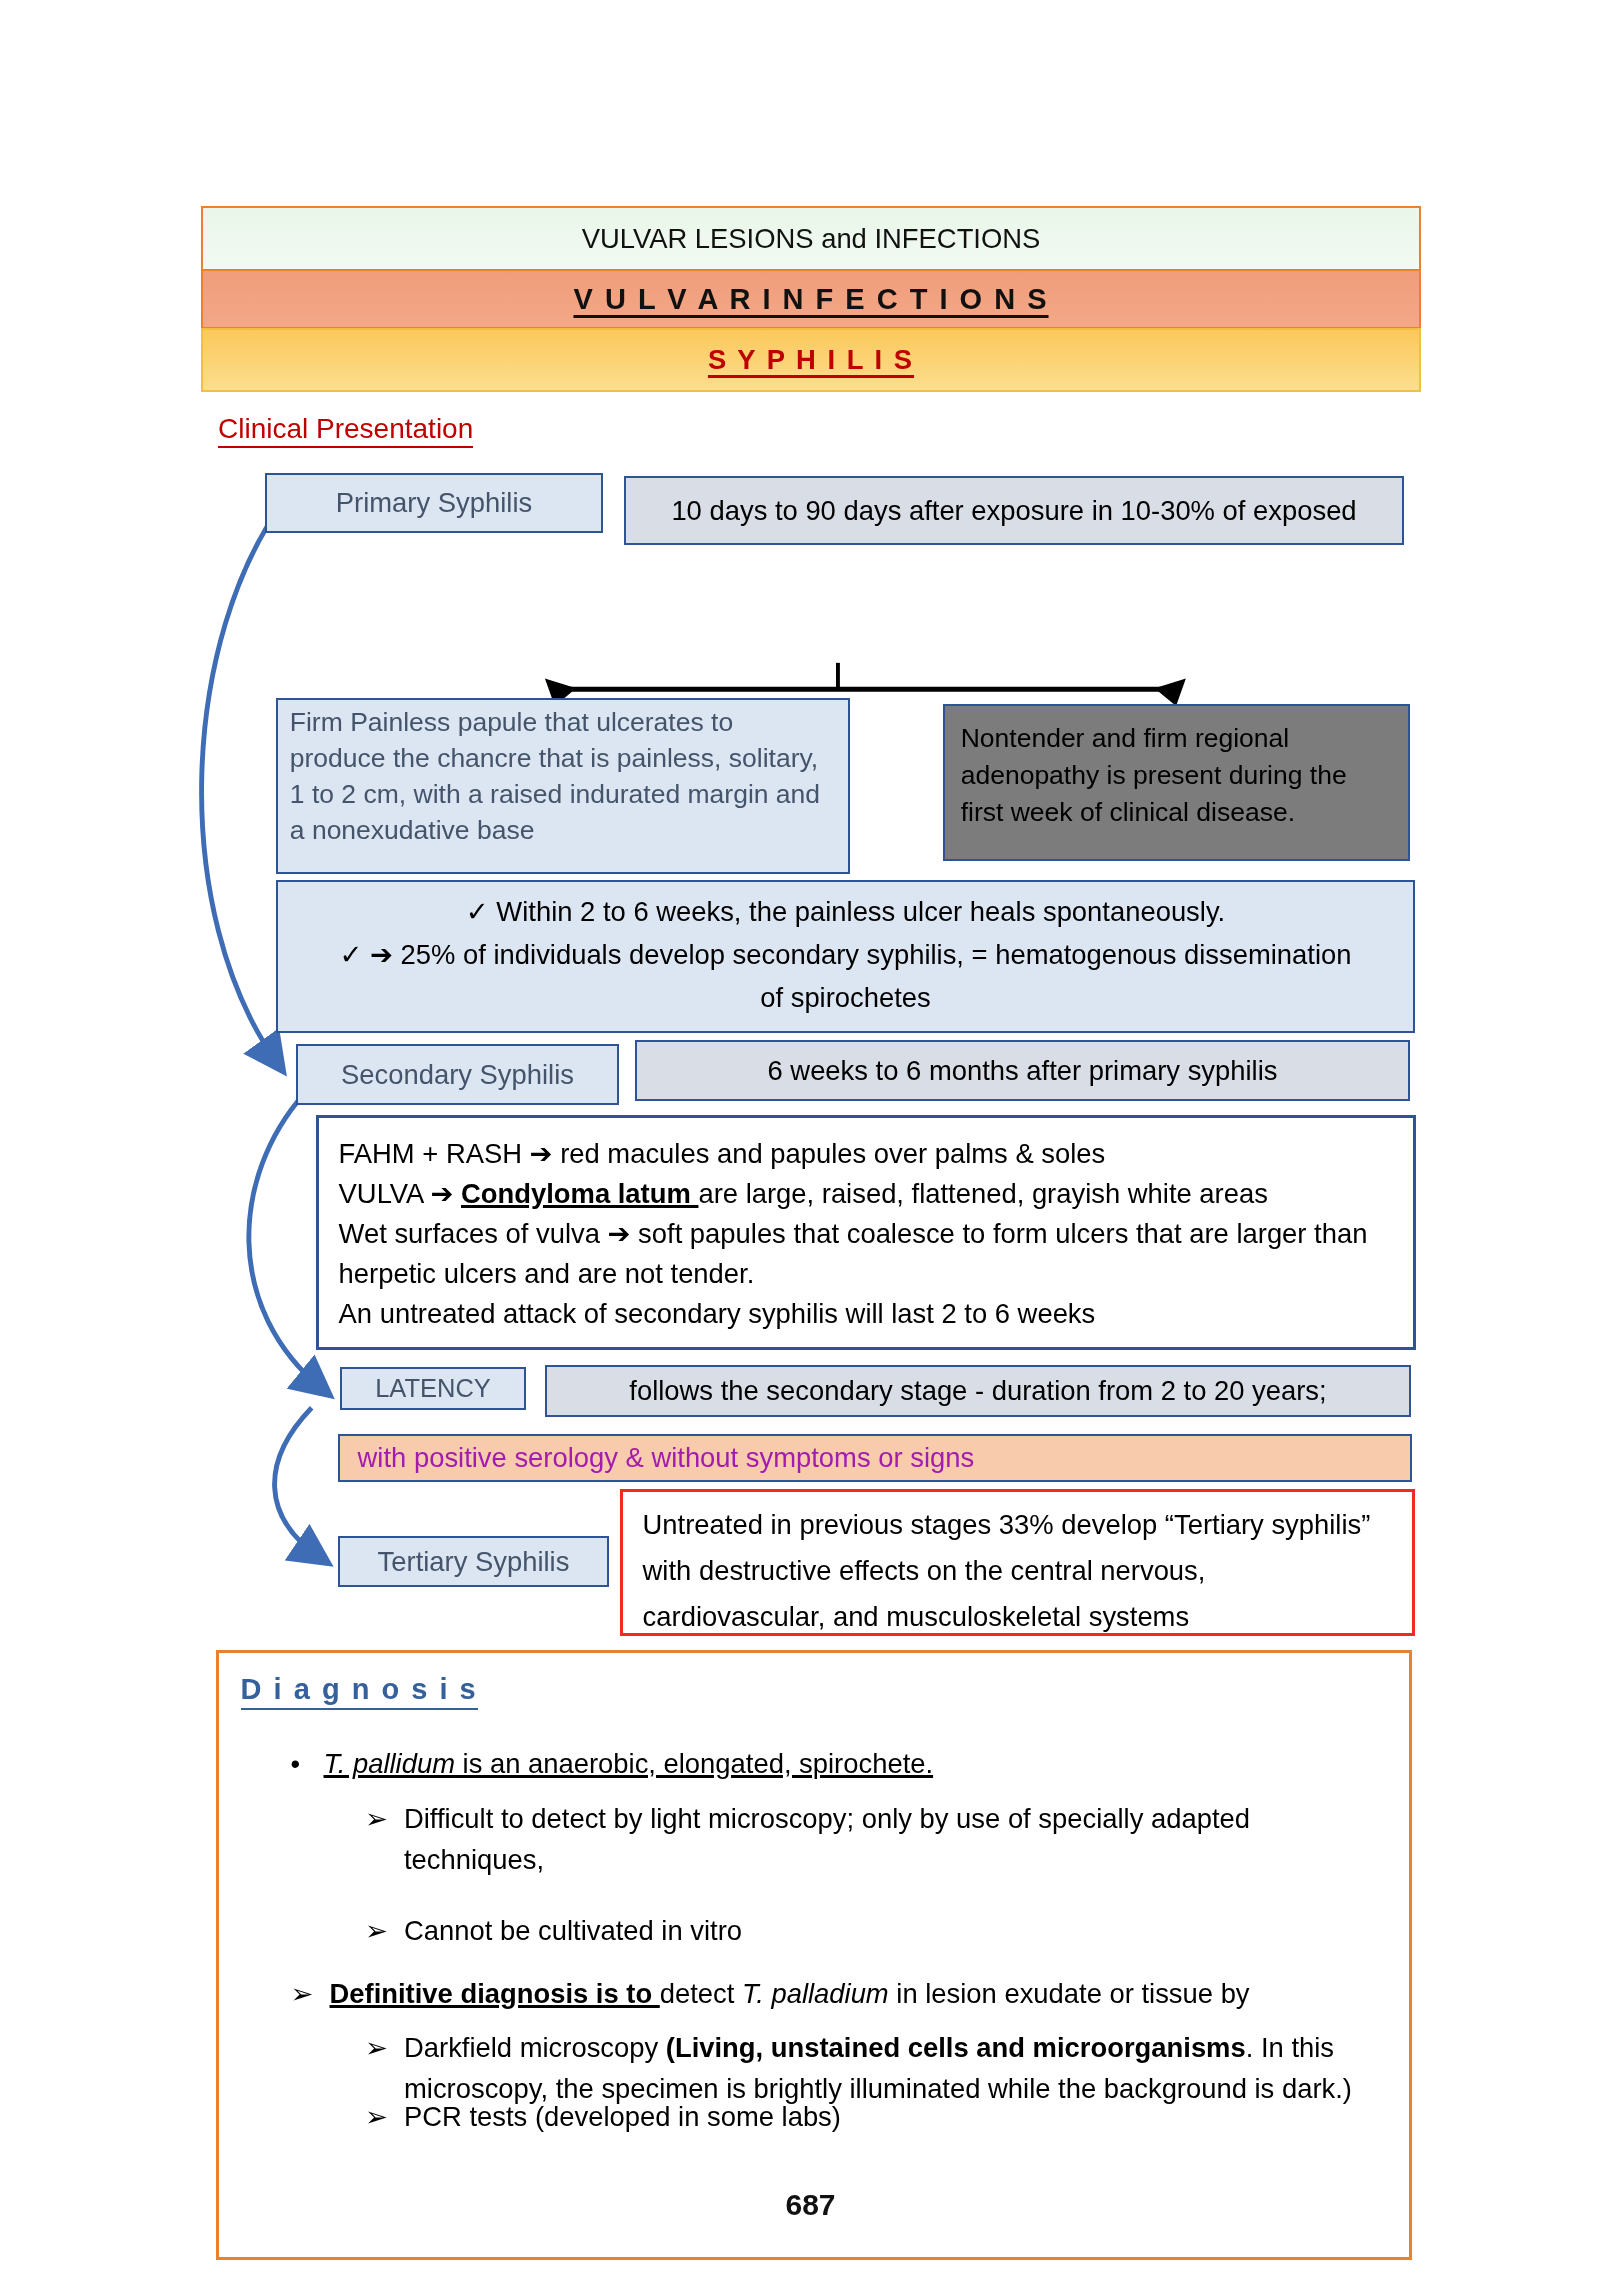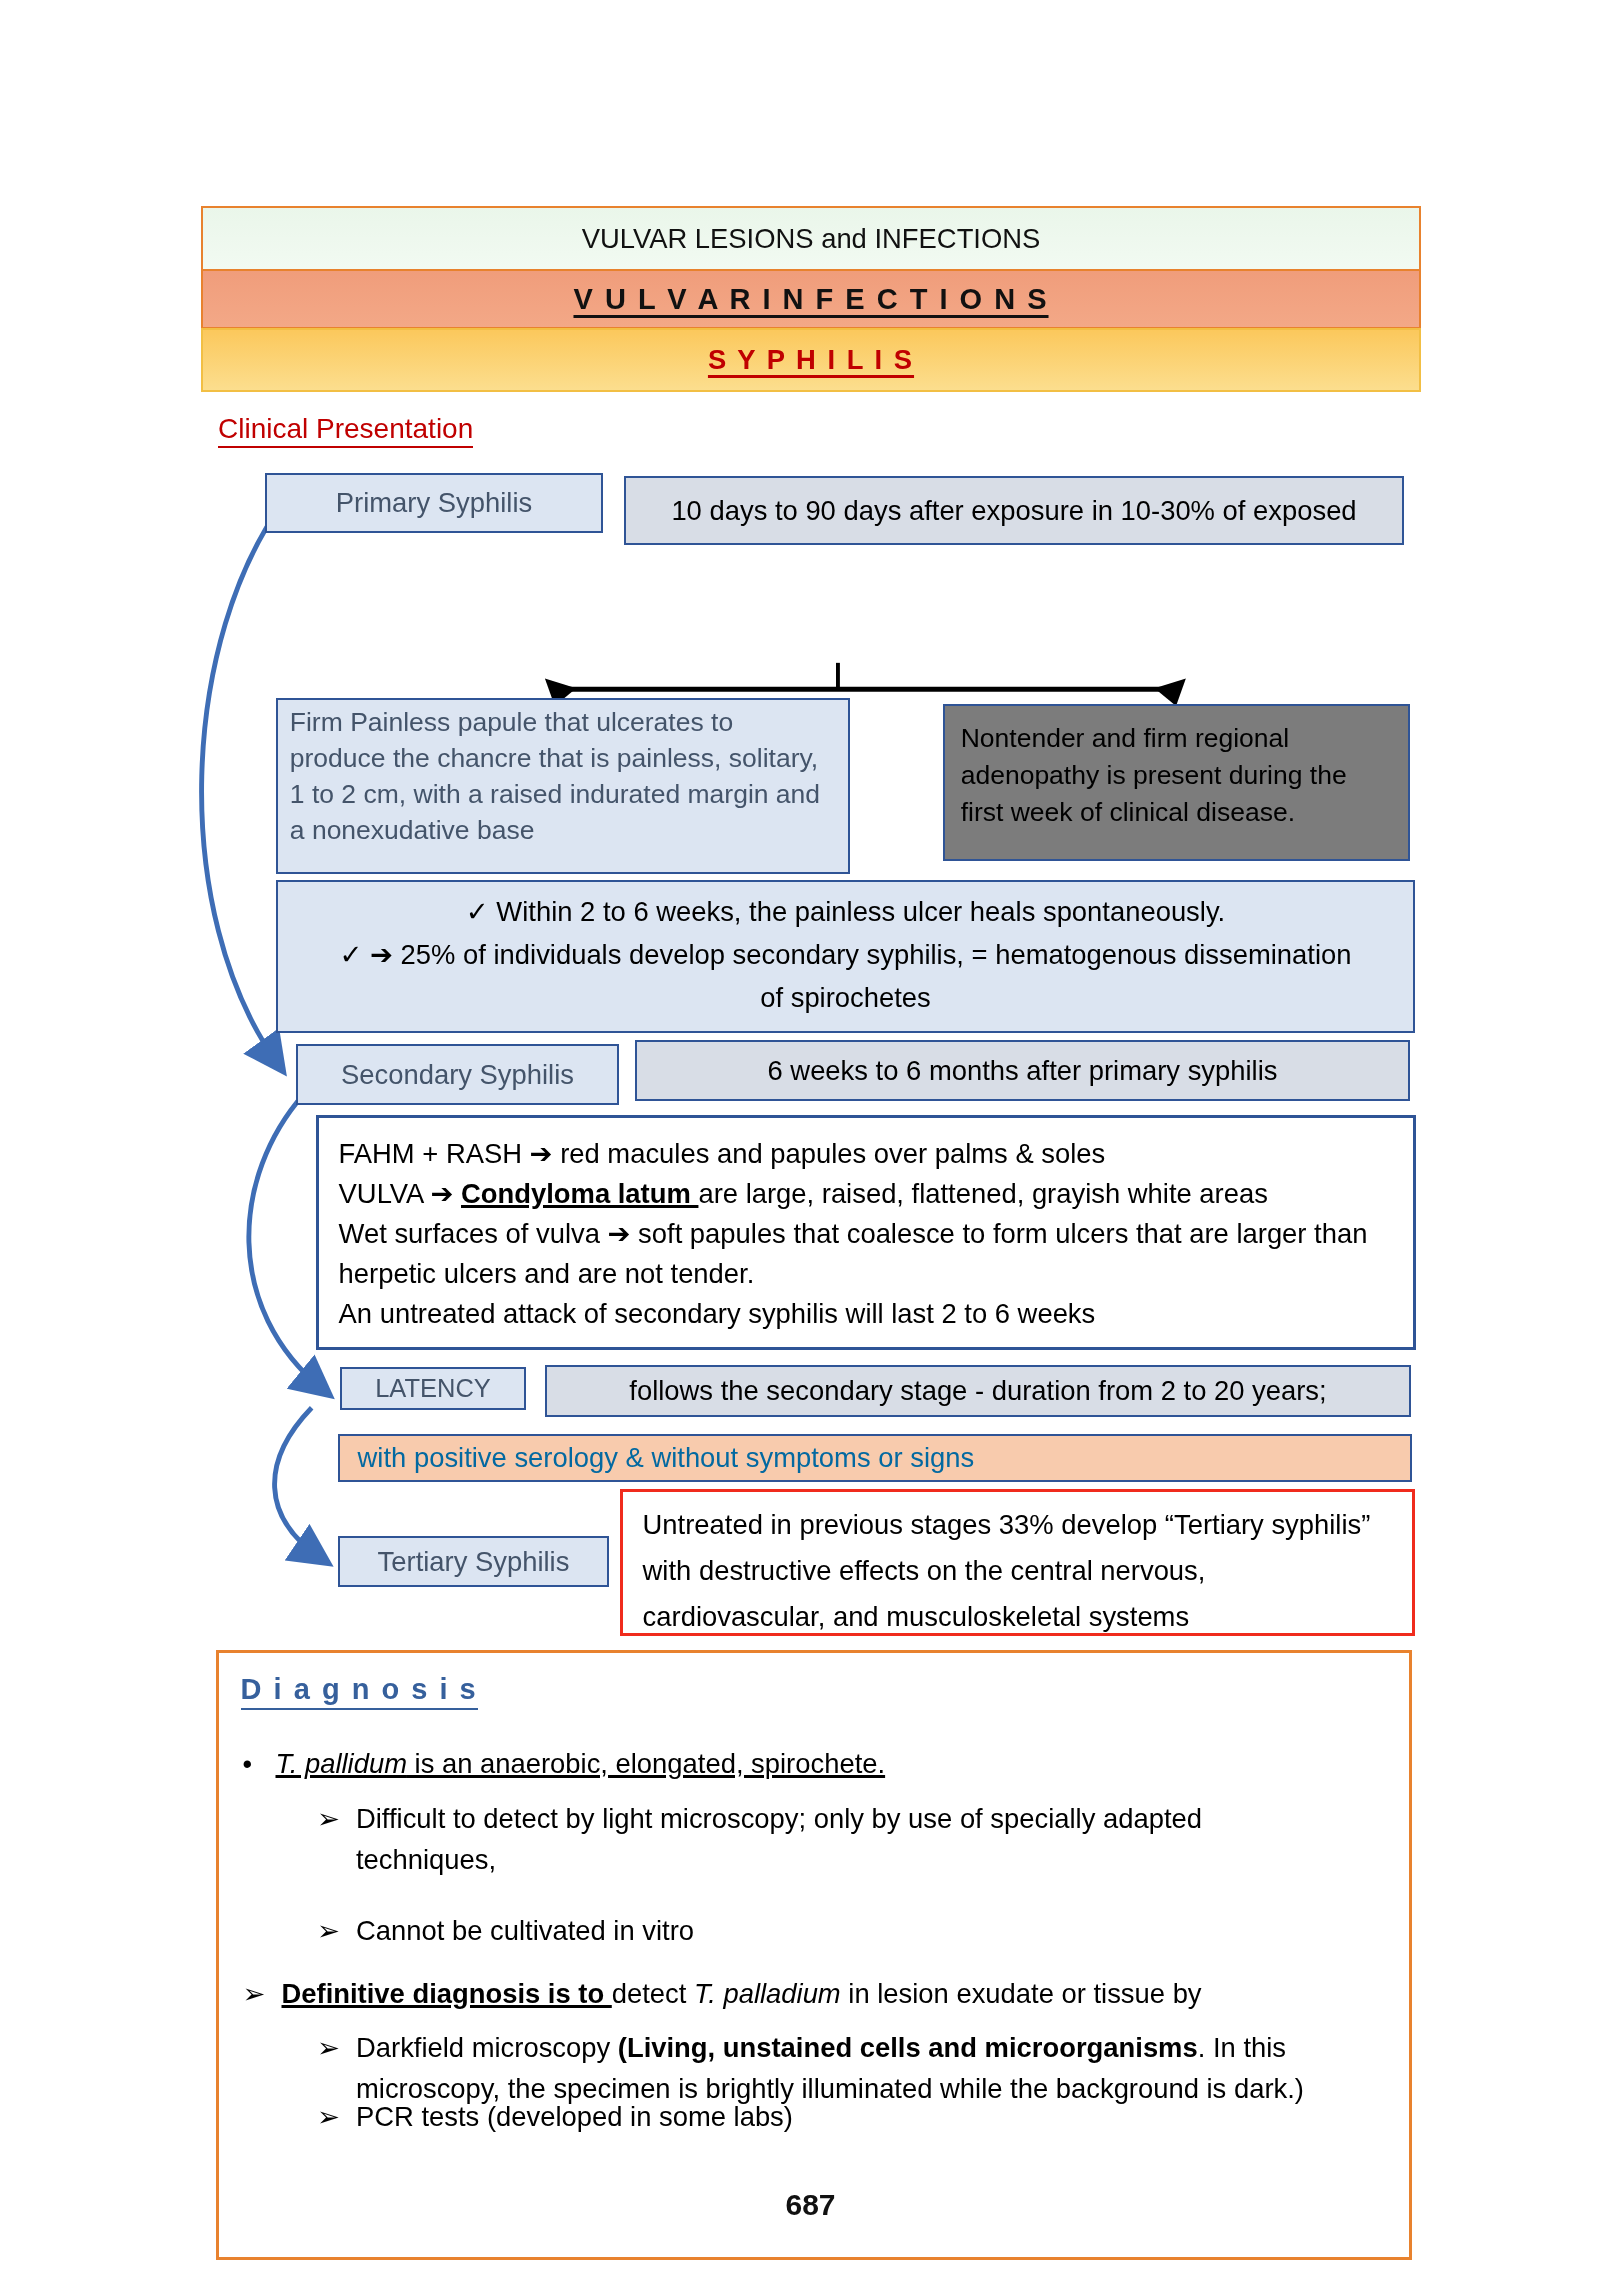--- a/index.html
+++ b/index.html
@@ -37,32 +37,32 @@
 
   .secondary-label{left:296px;top:1044px;width:323px;height:61px;font-size:27.4px;}
   .secondary-timing{left:635px;top:1040px;width:775px;height:61px;font-size:27.4px;}
 
   .findings-box{left:316px;top:1115px;width:1100px;height:235px;background:#fff;border:3.9px solid #2f5496;color:#000;
     font-size:27.4px;line-height:40px;padding:15.7px 19.6px;z-index:2;}
   .term{font-weight:bold;text-decoration:underline;text-decoration-thickness:2.9px;}
 
   .latency-label{left:340px;top:1367px;width:186px;height:43px;font-size:25.5px;}
   .latency-timing{left:545px;top:1365px;width:866px;height:52px;font-size:27.4px;}
-  .serology-box{left:338px;top:1434px;width:1074px;height:48px;background:#f8cbad;border:2.9px solid #2f5496;color:#0369a1;
+  .serology-box{left:338px;top:1434px;width:1074px;height:48px;background:#f8cbad;border:2.9px solid #2f5496;color:#a21caf;
     display:flex;align-items:center;font-size:27.4px;padding-left:17.6px;z-index:2;}
 
   .tertiary-label{left:338px;top:1536px;width:271px;height:51px;font-size:27.4px;}
   .tertiary-box{left:620px;top:1489px;width:795px;height:147px;background:#fff;border:3.9px solid #f02b1d;color:#000;
     font-size:27.4px;line-height:46px;padding:9.8px 19.6px;z-index:2;}
 
   .diagnosis-box{left:216px;top:1650px;width:1196px;height:610px;background:#fff;border:3.9px solid #e8822e;z-index:2;}
   .diagnosis-box .inner{position:absolute;left:0;top:0;width:100%;height:100%;}
   .diag-title{position:absolute;left:21.6px;top:19.6px;font-size:29px;font-weight:bold;color:#36609c;
     border-bottom:2.9px solid #36609c;padding-bottom:2px;letter-spacing:2px;}
-  .diag-row{position:absolute;font-size:27.4px;line-height:41px;color:#000;}
+  .diag-row{position:absolute;font-size:27.4px;line-height:41px;color:#000;margin-left:48px;}
   .glyph{display:inline-block;}
   .u2{text-decoration:underline;text-decoration-thickness:2.9px;}
   .it{font-style:italic;}
   .bd{font-weight:bold;}
 
   .page-number{left:0;top:2188px;width:1621px;text-align:center;font-size:30px;font-weight:bold;z-index:2;}
 
   svg.overlay{position:absolute;left:0;top:0;width:1621px;height:2293px;z-index:1;}
 </style>
 </head>

